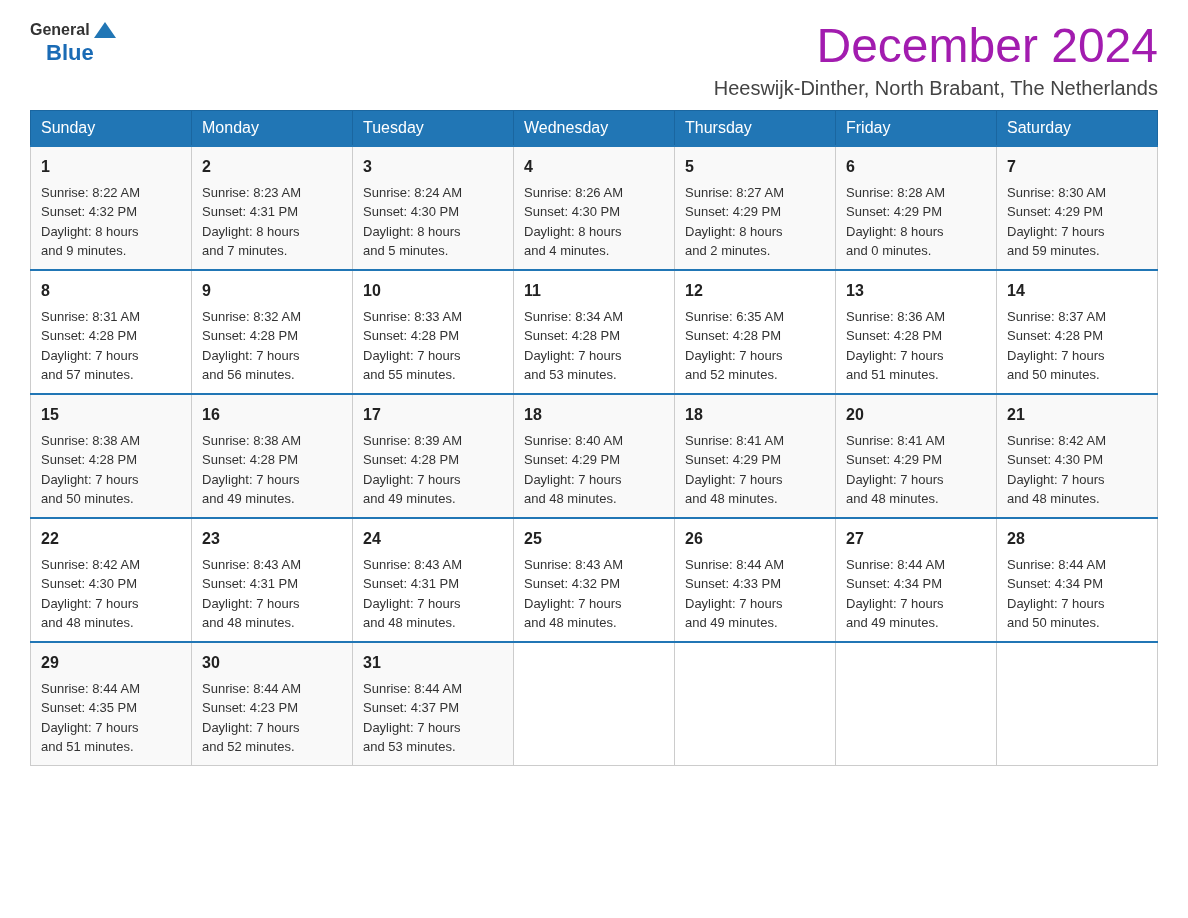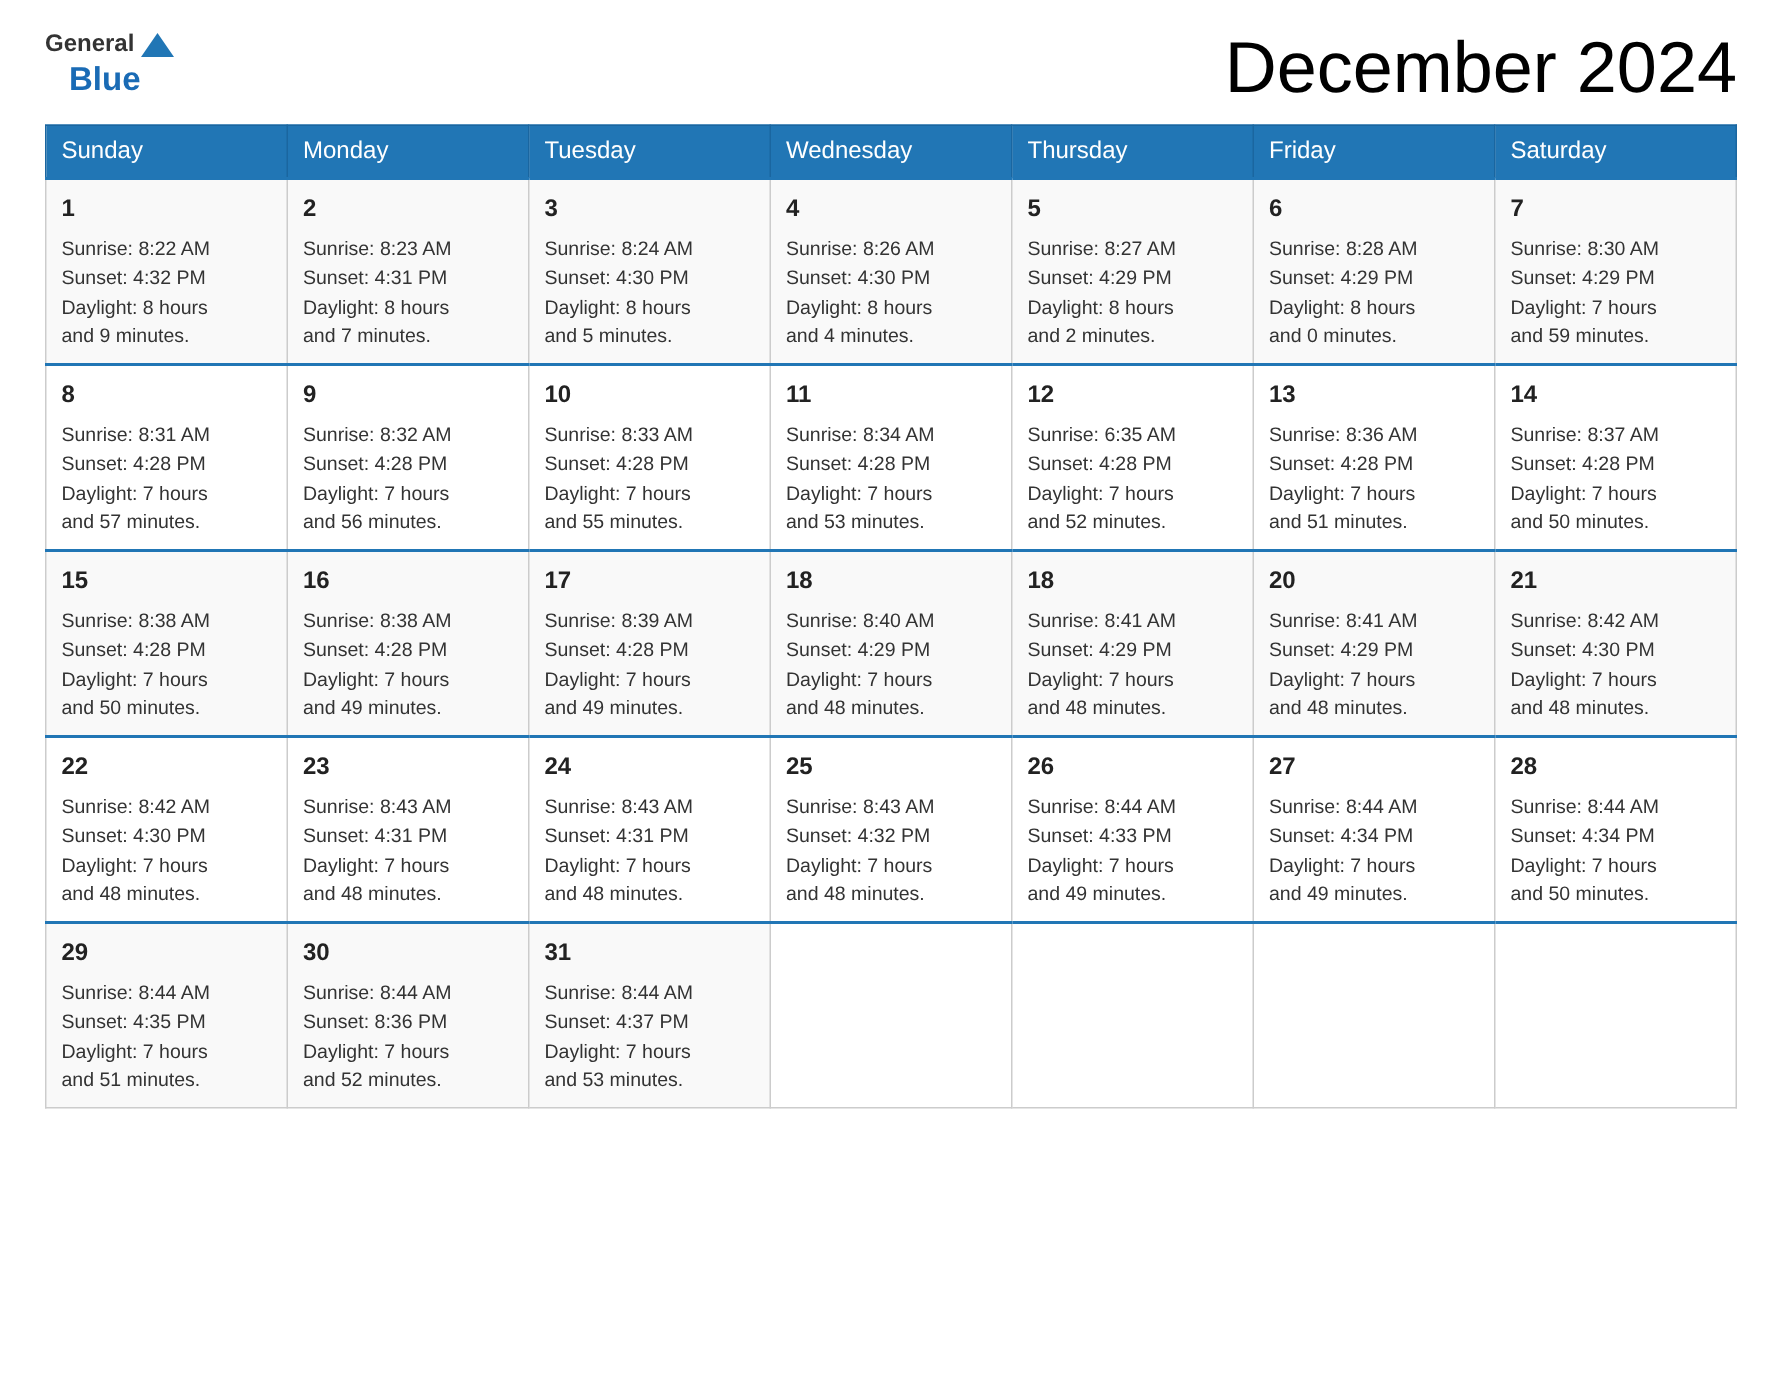--- a/index.html
+++ b/index.html
@@ -37,21 +37,21 @@
       font-weight: bold;
       color: #1a6bb5;
       margin-left: 16px;
     }
     .title-area {
       text-align: right;
     }
     .month-title {
       font-size: 48px;
       font-weight: normal;
-      color: #000000;
+      color: #a21caf;
       line-height: 1.1;
     }
     .subtitle {
       font-size: 20px;
       color: #444;
       margin-top: 4px;
     }
     .calendar-table {
       width: 100%;
       border-collapse: collapse;
@@ -109,20 +109,21 @@
           <svg width="22" height="20" viewBox="0 0 22 20">
             <polygon points="11,2 22,18 0,18" fill="#2176b5"></polygon>
           </svg>
         </div>
       </div>
       <div class="logo-line2">Blue</div>
     </div>
   </div>
   <div class="title-area">
     <div class="month-title">December 2024</div>
+    <div class="subtitle">Heeswijk-Dinther, North Brabant, The Netherlands</div>
   </div>
 </div>
 
 <table class="calendar-table">
   <thead>
     <tr>
     <th>Sunday</th>
         <th>Monday</th>
         <th>Tuesday</th>
         <th>Wednesday</th>
@@ -340,21 +341,21 @@
         <td>
           <span class="day-number">29</span>
           <span class="day-info">Sunrise: 8:44 AM</span><br>
           <span class="day-info">Sunset: 4:35 PM</span><br>
           <span class="day-info">Daylight: 7 hours</span><br>
           <span class="day-info">and 51 minutes.</span>
         </td>
         <td>
           <span class="day-number">30</span>
           <span class="day-info">Sunrise: 8:44 AM</span><br>
-          <span class="day-info">Sunset: 8:36 PM</span><br>
+          <span class="day-info">Sunset: 4:23 PM</span><br>
           <span class="day-info">Daylight: 7 hours</span><br>
           <span class="day-info">and 52 minutes.</span>
         </td>
         <td>
           <span class="day-number">31</span>
           <span class="day-info">Sunrise: 8:44 AM</span><br>
           <span class="day-info">Sunset: 4:37 PM</span><br>
           <span class="day-info">Daylight: 7 hours</span><br>
           <span class="day-info">and 53 minutes.</span>
         </td>

